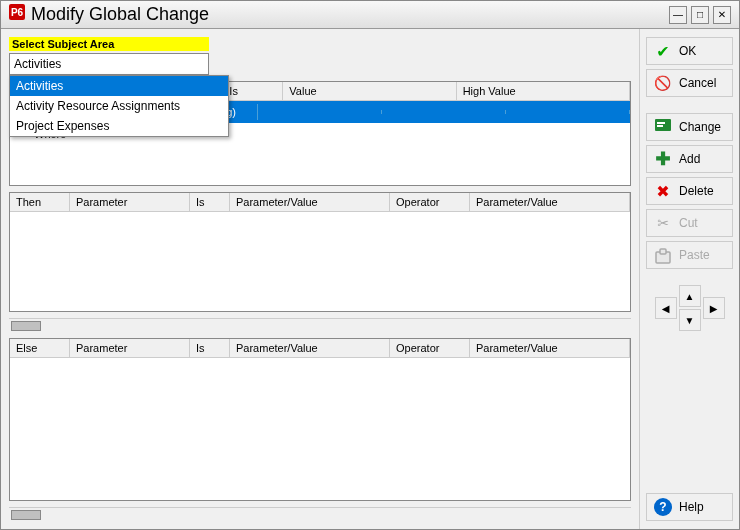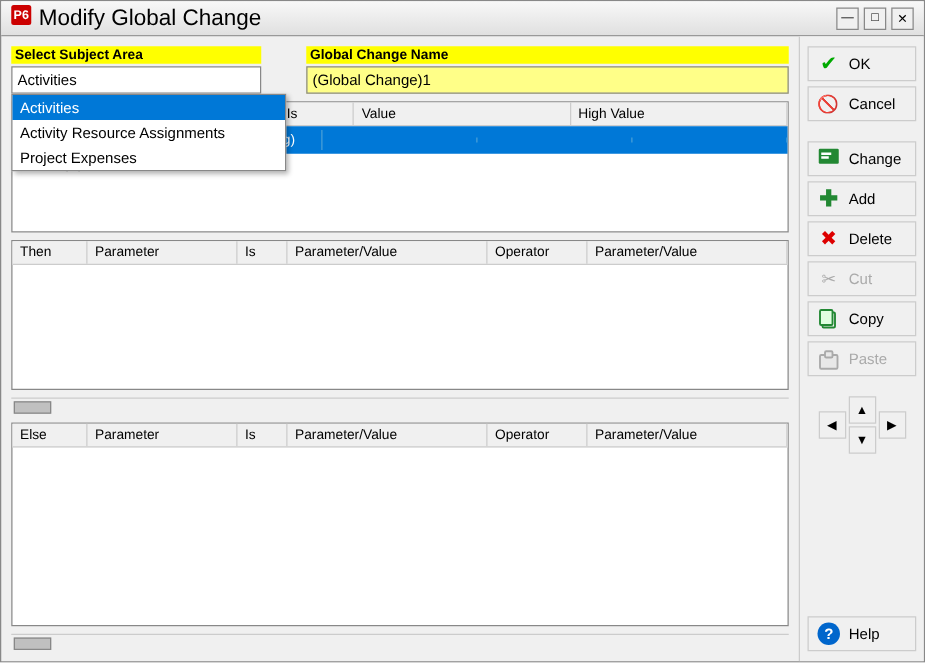--- a/index.html
+++ b/index.html
@@ -85,21 +85,21 @@
       padding: 8px;
       display: flex;
       flex-direction: column;
       gap: 6px;
       overflow: hidden;
     }
 
     .form-row {
       display: flex;
       align-items: flex-start;
-      gap: 36px;
+      gap: 20px;
     }
 
     .field-group {
       display: flex;
       flex-direction: column;
       gap: 2px;
     }
 
     .field-label {
       font-size: 11px;
@@ -350,24 +350,20 @@
             </select>
             
             <div class="dropdown-menu">
               <div class="dropdown-item selected">Activities</div>
               <div class="dropdown-item">Activity Resource Assignments</div>
               <div class="dropdown-item">Project Expenses</div>
             </div>
           </div>
         </div>
 
-        <div class="field-group global-change-field">
-          <span class="field-label">Global Change Name</span>
-          <input class="global-change-input" value="(Global Change)1" style="">
-        </div>
       </div>
 
       <div class="panel where-panel">
         <div class="grid-header">
           <div class="grid-col col-where"></div>
           <div class="grid-col col-param-w">Parameter</div>
           <div class="grid-col col-is-w">Is</div>
           <div class="grid-col col-value">Value</div>
           <div class="grid-col col-high">High Value</div>
         </div>
@@ -457,29 +453,20 @@
         <span>Delete</span>
       </button>
 
       <button class="sidebar-btn disabled">
         <div class="btn-icon">
           <span style="color:#aaa;font-size:14px">✂</span>
         </div>
         <span>Cut</span>
       </button>
 
-      <button class="sidebar-btn">
-        <div class="btn-icon">
-          <svg width="18" height="18" viewBox="0 0 18 18">
-            <rect x="4" y="4" width="10" height="12" rx="1" fill="none" stroke="#228833" stroke-width="1.5"></rect>
-            <rect x="2" y="2" width="10" height="12" rx="1" fill="#e0ffe0" stroke="#228833" stroke-width="1.5"></rect>
-          </svg>
-        </div>
-        <span>Copy</span>
-      </button>
 
       <button class="sidebar-btn disabled">
         <div class="btn-icon">
           <svg width="18" height="18" viewBox="0 0 18 18">
             <rect x="2" y="6" width="14" height="11" rx="1" fill="#e8e8e8" stroke="#aaa" stroke-width="1.5"></rect>
             <rect x="6" y="3" width="6" height="5" rx="1" fill="#e8e8e8" stroke="#aaa" stroke-width="1.5"></rect>
           </svg>
         </div>
         <span>Paste</span>
       </button>

